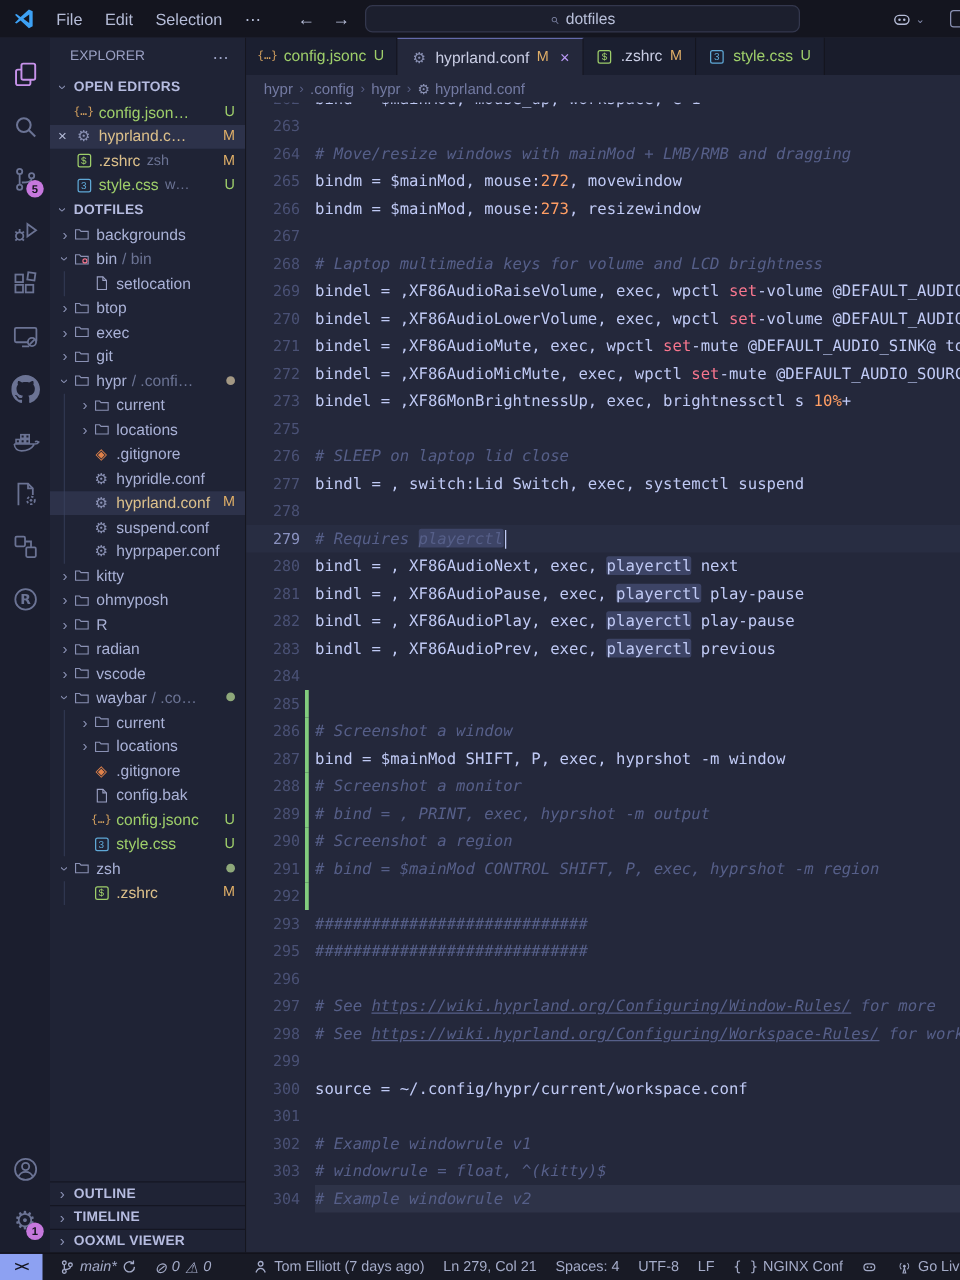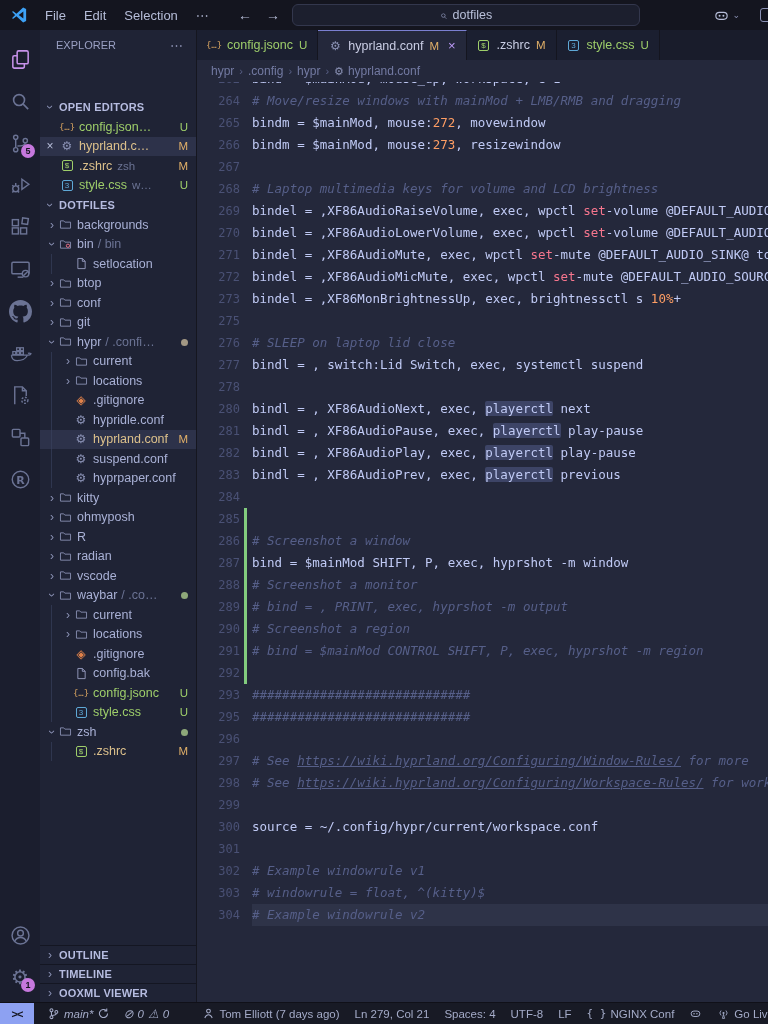--- a/index.html
+++ b/index.html
@@ -40,21 +40,21 @@
     background:#c678dd; color:#14151f; font-size:9px; font-weight:bold; border-radius:8px;
     display:flex; align-items:center; justify-content:center; padding:0 3px; }
   .gear-glyph { font-size:20px; line-height:1; }
 
   
   .sidebar { width:157px; background:#1f2335; flex:0 0 157px; display:flex;
     flex-direction:column; border-right:1px solid #15161f; color:#a9b1d6; }
   .sb-header { height:30px; display:flex; align-items:center; justify-content:space-between;
     padding:0 12px 0 16px; font-size:11px; color:#9aa0c3; flex:0 0 30px; }
   .sb-more { color:#9aa0c3; font-size:13px; letter-spacing:1px; }
-  .sb-scroll { flex:1; overflow:hidden; font-size:12.5px; position:relative;margin-top:37px; }
+  .sb-scroll { flex:1; overflow:hidden; font-size:12.5px; position:relative; }
   .sect-header { height:20px; display:flex; align-items:center; gap:3px; font-size:11px;
     font-weight:bold; color:#b6bce0; padding-left:4px; letter-spacing:0.2px; }
   .tw { display:inline-block; width:12px; text-align:center; color:#8a91b4;
     font-weight:normal; font-size:12px; }
   .tw.open { transform:rotate(90deg); }
   .row { height:19.5px; display:flex; align-items:center; position:relative; white-space:nowrap; }
   .row.selected { background:#2d324a; }
   .row .label { margin-left:5px; }
   .row .suffix { color:#6b7394; margin-left:4px; }
   .row .hint { color:#6b7394; margin-left:5px; font-size:11.5px; }
@@ -381,21 +381,21 @@
               <span class="label">btop</span>
             </div>
             <div class="row">
               <span style="display:inline-block;width:6px"></span>
               <span class="tw">›</span>
               <span class="fi">
                 <svg viewBox="0 0 16 16" fill="none" stroke="#8a91b4" stroke-width="1.1">
                   <path d="M1.8 3.5h4l1.4 1.6h7v7.4H1.8z"></path>
                 </svg>
               </span>
-              <span class="label">conf</span>
+              <span class="label">exec</span>
             </div>
             <div class="row">
               <span style="display:inline-block;width:6px"></span>
               <span class="tw">›</span>
               <span class="fi">
                 <svg viewBox="0 0 16 16" fill="none" stroke="#8a91b4" stroke-width="1.1">
                   <path d="M1.8 3.5h4l1.4 1.6h7v7.4H1.8z"></path>
                 </svg>
               </span>
               <span class="label">git</span>
@@ -671,34 +671,36 @@
           <span class="sep">›</span>
           <span>.config</span>
           <span class="sep">›</span>
           <span>hypr</span>
           <span class="sep">›</span>
           <span><span class="fi-gear" style="margin-right:4px">⚙</span>hyprland.conf</span>
         </div>
       <div class="codewrap">
         <div class="code" id="code">
             <div class="cl"><span class="ln">262</span><span class="gut"></span><span class="ct ">bind = $mainMod, mouse_up, workspace, e-1</span></div>
+            <div class="cl"><span class="ln">263</span><span class="gut"></span><span class="ct "></span></div>
             <div class="cl"><span class="ln">264</span><span class="gut"></span><span class="ct comment"># Move/resize windows with mainMod + LMB/RMB and dragging</span></div>
             <div class="cl"><span class="ln">265</span><span class="gut"></span><span class="ct ">bindm = $mainMod, mouse:<span class="num">272</span>, movewindow</span></div>
             <div class="cl"><span class="ln">266</span><span class="gut"></span><span class="ct ">bindm = $mainMod, mouse:<span class="num">273</span>, resizewindow</span></div>
             <div class="cl"><span class="ln">267</span><span class="gut"></span><span class="ct "></span></div>
             <div class="cl"><span class="ln">268</span><span class="gut"></span><span class="ct comment"># Laptop multimedia keys for volume and LCD brightness</span></div>
             <div class="cl"><span class="ln">269</span><span class="gut"></span><span class="ct ">bindel = ,XF86AudioRaiseVolume, exec, wpctl <span class="kw">set</span>-volume @DEFAULT_AUDIO_SINK@ +</span></div>
             <div class="cl"><span class="ln">270</span><span class="gut"></span><span class="ct ">bindel = ,XF86AudioLowerVolume, exec, wpctl <span class="kw">set</span>-volume @DEFAULT_AUDIO_SINK@ -</span></div>
             <div class="cl"><span class="ln">271</span><span class="gut"></span><span class="ct ">bindel = ,XF86AudioMute, exec, wpctl <span class="kw">set</span>-mute @DEFAULT_AUDIO_SINK@ toggle</span></div>
             <div class="cl"><span class="ln">272</span><span class="gut"></span><span class="ct ">bindel = ,XF86AudioMicMute, exec, wpctl <span class="kw">set</span>-mute @DEFAULT_AUDIO_SOURCE@ toggle</span></div>
             <div class="cl"><span class="ln">273</span><span class="gut"></span><span class="ct ">bindel = ,XF86MonBrightnessUp, exec, brightnessctl s <span class="num">10%</span>+</span></div>
             <div class="cl"><span class="ln">275</span><span class="gut"></span><span class="ct "></span></div>
             <div class="cl"><span class="ln">276</span><span class="gut"></span><span class="ct comment"># SLEEP on laptop lid close</span></div>
             <div class="cl"><span class="ln">277</span><span class="gut"></span><span class="ct ">bindl = , switch:Lid Switch, exec, systemctl suspend</span></div>
             <div class="cl"><span class="ln">278</span><span class="gut"></span><span class="ct "></span></div>
+            <div class="cl cur"><span class="ln">279</span><span class="gut"></span><span class="ct comment"># Requires <span class="whl">playerctl</span><span class="cursor"></span></span></div>
             <div class="cl"><span class="ln">280</span><span class="gut"></span><span class="ct ">bindl = , XF86AudioNext, exec, <span class="whl">playerctl</span> next</span></div>
             <div class="cl"><span class="ln">281</span><span class="gut"></span><span class="ct ">bindl = , XF86AudioPause, exec, <span class="whl">playerctl</span> play-pause</span></div>
             <div class="cl"><span class="ln">282</span><span class="gut"></span><span class="ct ">bindl = , XF86AudioPlay, exec, <span class="whl">playerctl</span> play-pause</span></div>
             <div class="cl"><span class="ln">283</span><span class="gut"></span><span class="ct ">bindl = , XF86AudioPrev, exec, <span class="whl">playerctl</span> previous</span></div>
             <div class="cl"><span class="ln">284</span><span class="gut"></span><span class="ct "></span></div>
             <div class="cl"><span class="ln">285</span><span class="gut"><span class="bar" style="background:#82cc7e"></span></span><span class="ct "></span></div>
             <div class="cl"><span class="ln">286</span><span class="gut"><span class="bar" style="background:#82cc7e"></span></span><span class="ct comment"># Screenshot a window</span></div>
             <div class="cl"><span class="ln">287</span><span class="gut"><span class="bar" style="background:#82cc7e"></span></span><span class="ct ">bind = $mainMod SHIFT, P, exec, hyprshot -m window</span></div>
             <div class="cl"><span class="ln">288</span><span class="gut"><span class="bar" style="background:#82cc7e"></span></span><span class="ct comment"># Screenshot a monitor</span></div>
             <div class="cl"><span class="ln">289</span><span class="gut"><span class="bar" style="background:#82cc7e"></span></span><span class="ct comment"># bind = , PRINT, exec, hyprshot -m output</span></div>

